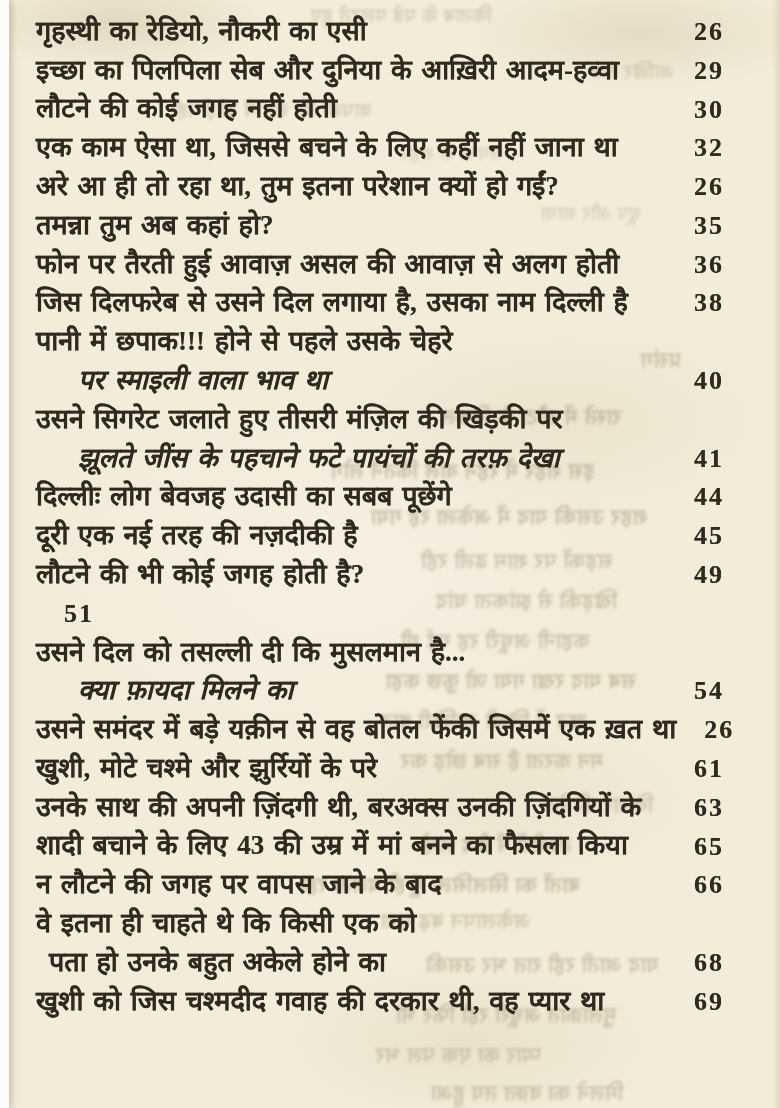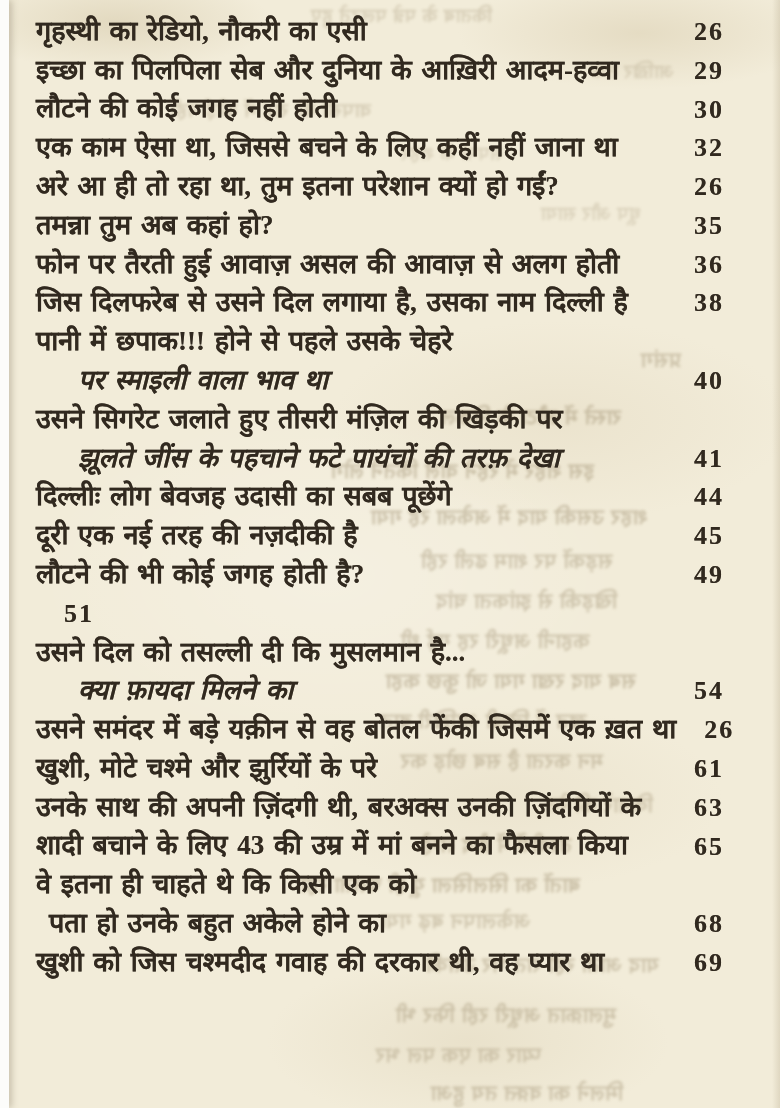--- a/index.html
+++ b/index.html
@@ -194,20 +194,24 @@
   <div class="row indent-0">
     <span class="title">उनके साथ की अपनी ज़िंदगी थी, बरअक्स उनकी ज़िंदगियों के</span>
     <span class="num">63</span>
   </div>
 
   <div class="row indent-0">
     <span class="title">शादी बचाने के लिए 43 की उम्र में मां बनने का फैसला किया</span>
     <span class="num">65</span>
   </div>
 
+  <div class="row indent-0">
+    <span class="title">न लौटने की जगह पर वापस जाने के बाद</span>
+    <span class="num">66</span>
+  </div>
 
   <div class="row indent-0">
     <span class="title">वे इतना ही चाहते थे कि किसी एक को</span>
     <span class="num"></span>
   </div>
 
   <div class="row indent-1">
     <span class="title">पता हो उनके बहुत अकेले होने का</span>
     <span class="num">68</span>
   </div>

